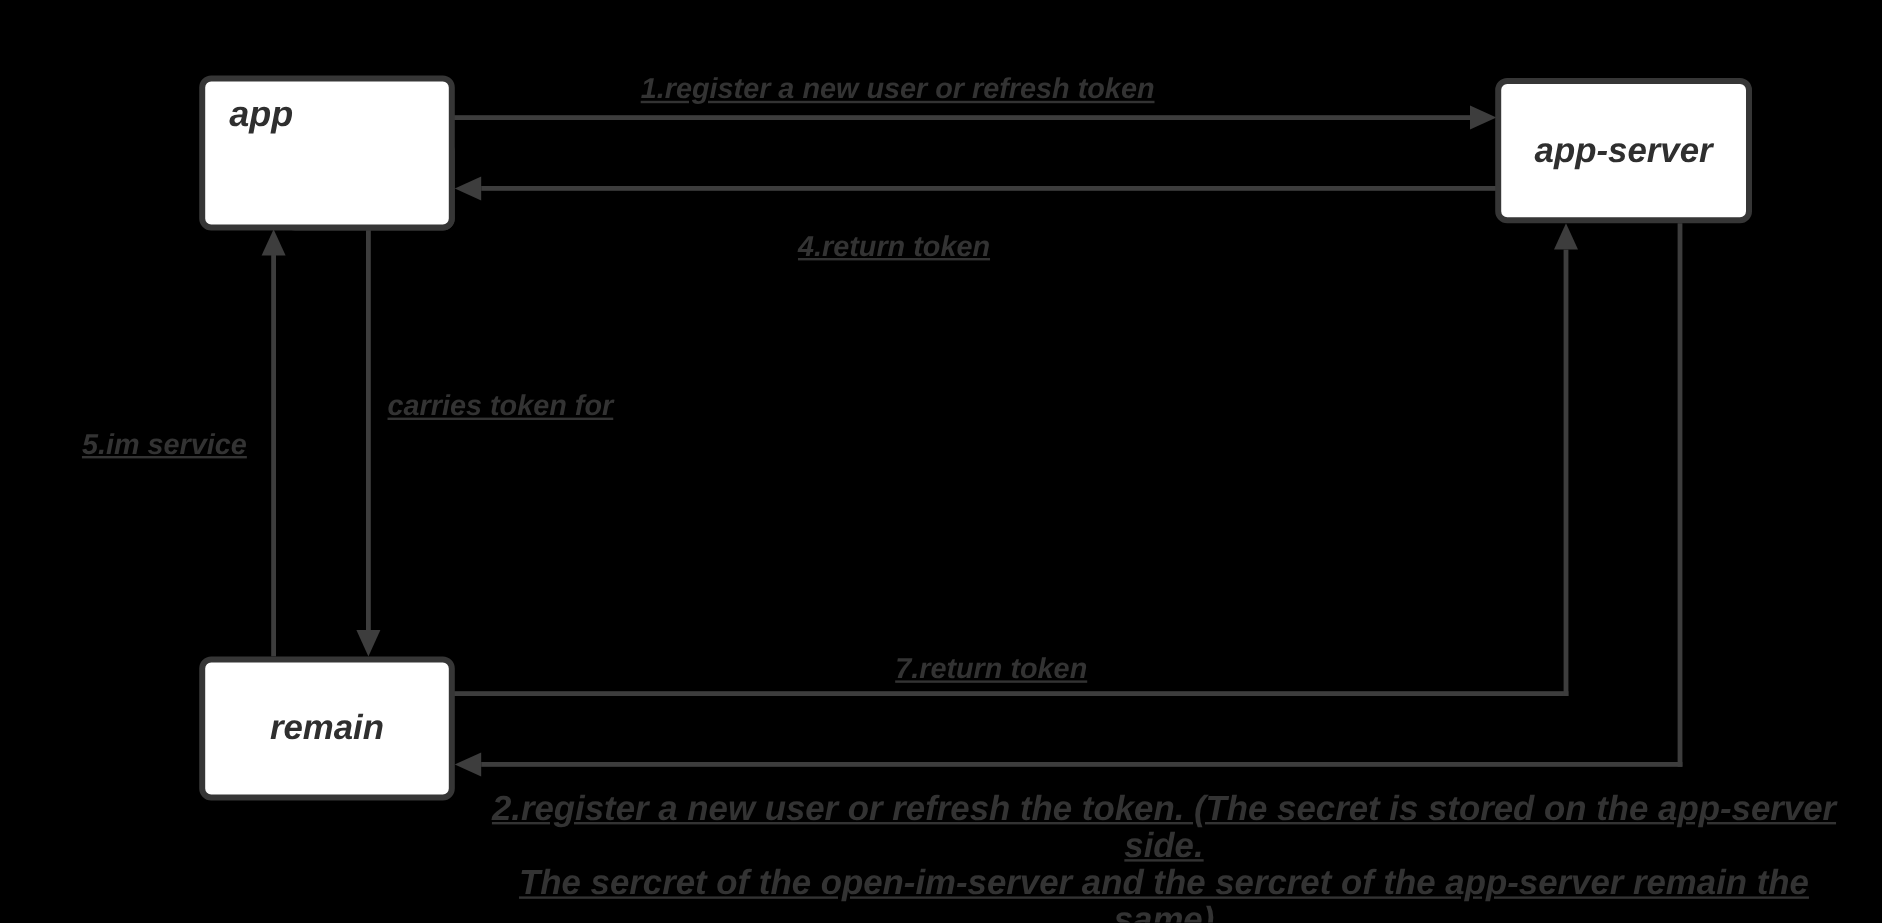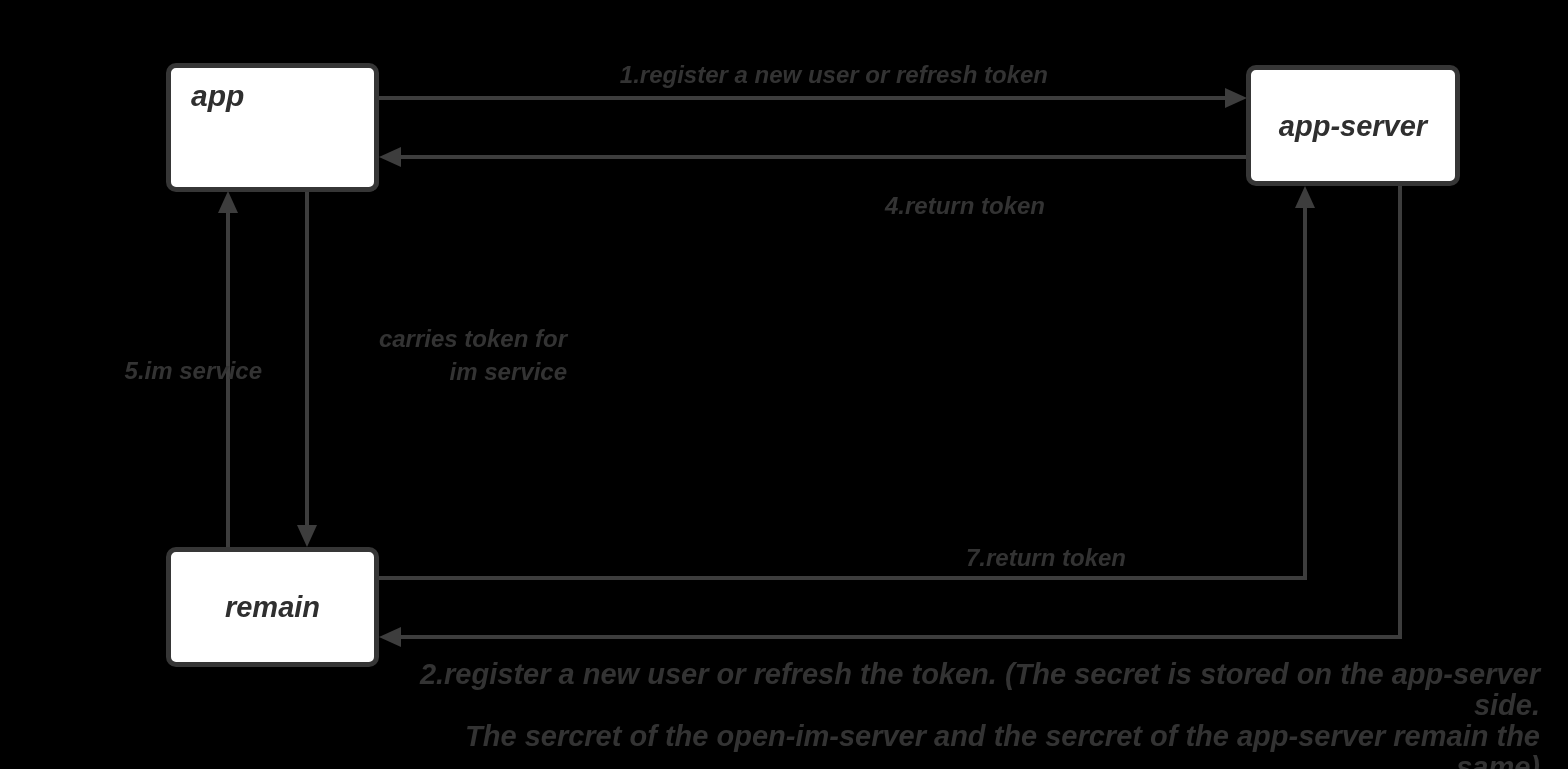--- a/index.html
+++ b/index.html
@@ -52,24 +52,25 @@
   .vline { width: 4px; }
   
   .arr { position: absolute; width: 0; height: 0; }
   .arr-right { border-top: 10px solid transparent; border-bottom: 10px solid transparent; border-left: 22px solid #3d3d3d; }
   .arr-left  { border-top: 10px solid transparent; border-bottom: 10px solid transparent; border-right: 22px solid #3d3d3d; }
   .arr-up    { border-left: 10px solid transparent; border-right: 10px solid transparent; border-bottom: 22px solid #3d3d3d; }
   .arr-down  { border-left: 10px solid transparent; border-right: 10px solid transparent; border-top: 22px solid #3d3d3d; }
   
   .elabel {
     position: absolute;
-    text-align: right;
+    text-align: center;
     font-size: 24px;
     line-height: 33px;
     color: #333333;
+    text-decoration: underline;
   }
   .elabel span { display: block; }
   .elabel-bottom { font-size: 29px; line-height: 31px; }
 </style>
 </head>
 <body>
 
 <div class="canvas">
 
   <div class="hline" style="left:377px; top:96px; width:848px;"></div>
@@ -81,21 +82,20 @@
   <div class="elabel" style="left:445px; top:156px; width:600px;margin-top:33px;">4.return token</div>
 
   <div class="vline" style="left:226px; top:212px; height:335px;"></div>
   <div class="arr arr-up" style="left:218px; top:191px;"></div>
   <div class="elabel" style="left:12px; top:354px; width:250px;">5.im service</div>
 
   <div class="vline" style="left:305px; top:191px; height:335px;"></div>
   <div class="arr arr-down" style="left:297px; top:525px;"></div>
   <div class="elabel" style="left:267px; top:322px; width:300px;">
     <span>carries token for</span>
-    <span>im service</span>
   </div>
 
   <div class="hline" style="left:377px; top:576px; width:930px;"></div>
   <div class="vline" style="left:1303px; top:208px; height:372px;"></div>
   <div class="arr arr-up" style="left:1295px; top:186px;"></div>
   <div class="elabel" style="left:526px; top:541px; width:600px;">7.return token</div>
 
   <div class="vline" style="left:1398px; top:186px; height:453px;"></div>
   <div class="hline" style="left:401px; top:635px; width:1001px;"></div>
   <div class="arr arr-left" style="left:379px; top:627px;"></div>

